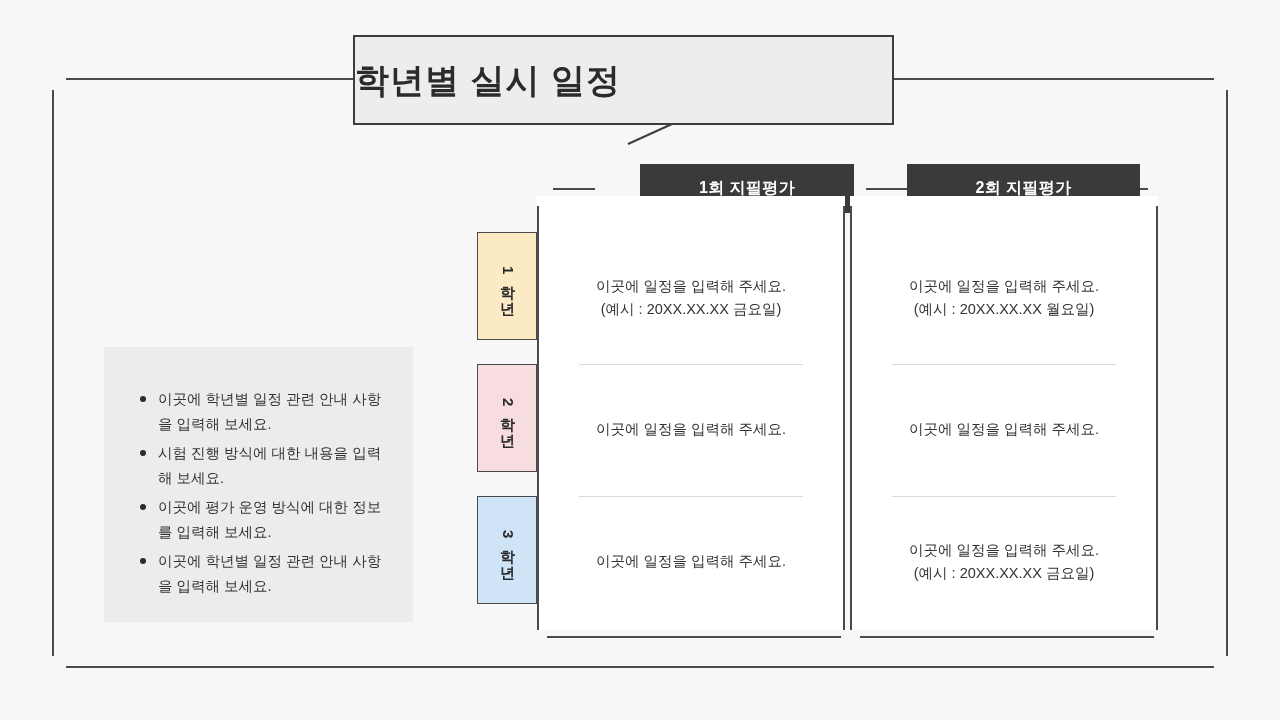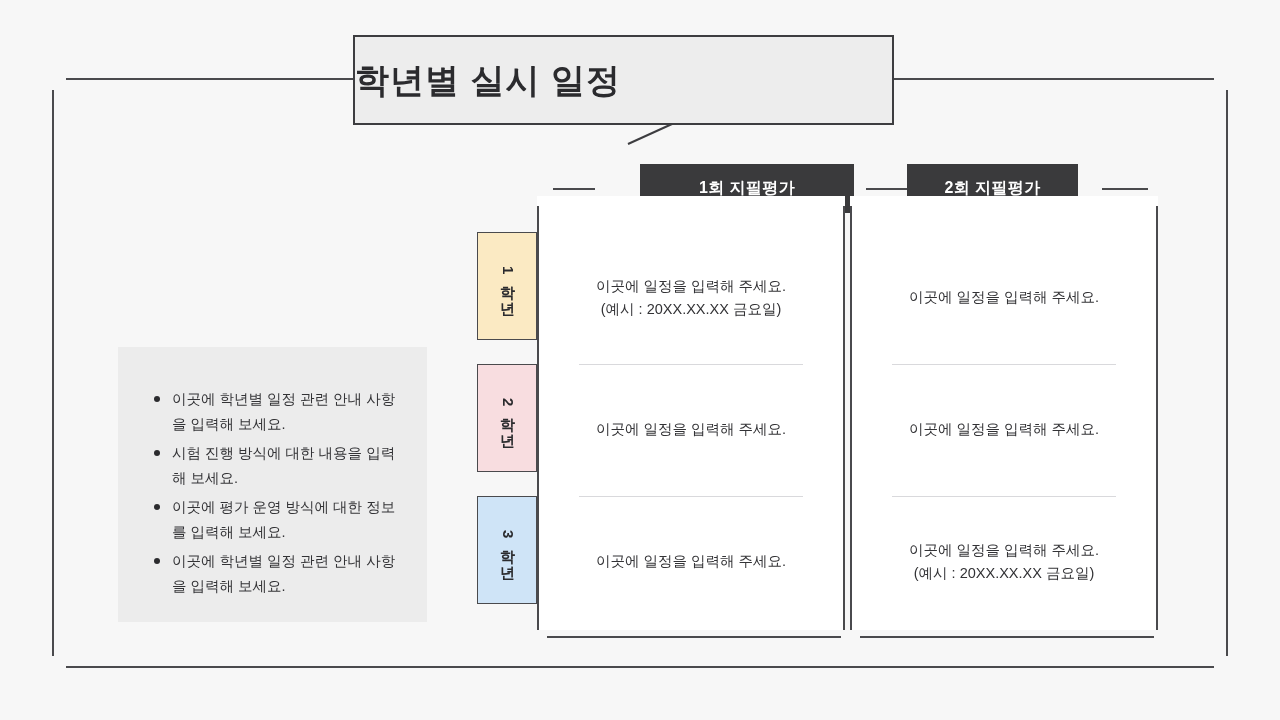--- a/index.html
+++ b/index.html
@@ -78,21 +78,21 @@
     text-align: center;
     font-size: 21px;
     font-weight: bold;
     line-height: 1.42;
     color: #2b2b2e;
     white-space: pre-line;
   }
 
   .info-box {
     position: absolute;
-    left: 118px;
+    left: 104px;
     top: 347px;
     width: 309px;
     height: 275px;
     background: #ececec;
     box-sizing: border-box;
     padding: 40px 26px 0 34px;
   }
   .info-list {
     list-style: none;
     margin: 0;
@@ -150,21 +150,21 @@
     align-items: center;
     justify-content: center;
   }
   .chip span {
     color: #ffffff;
     font-size: 16px;
     font-weight: bold;
     letter-spacing: 0.4px;
   }
   .chip-1 { left: 594px; width: 214px; margin-left: 46px; }
-  .chip-2 { left: 907px; width: 171px; }
+  .chip-2 { left: 907px; width: 233px; }
 
   .chip-rule {
     position: absolute;
     top: 188px;
     height: 1.6px;
     background: #4a4a4d;
   }
   .rule-1a { left: 553px;  width: 42px; }
   .rule-1b { left: 789px;  width: 46px; }
   .rule-2a { left: 866px;  width: 42px; }
@@ -291,20 +291,21 @@
     </div>
   </div>
 
   <div class="card card-2">
     <div class="card-edge edge-v-left"></div>
     <div class="card-edge edge-v-right"></div>
     <div class="card-edge edge-h-bottom"></div>
 
     <div class="cell cell-1">
       <div class="cell-line">이곳에 일정을 입력해 주세요.</div>
+      <div class="cell-line">(예시 : 20XX.XX.XX 월요일)</div>
     </div>
     <div class="cell-divider div-1"></div>
 
     <div class="cell cell-2">
       <div class="cell-line">이곳에 일정을 입력해 주세요.</div>
     </div>
     <div class="cell-divider div-2"></div>
 
     <div class="cell cell-3">
       <div class="cell-line">이곳에 일정을 입력해 주세요.</div>

